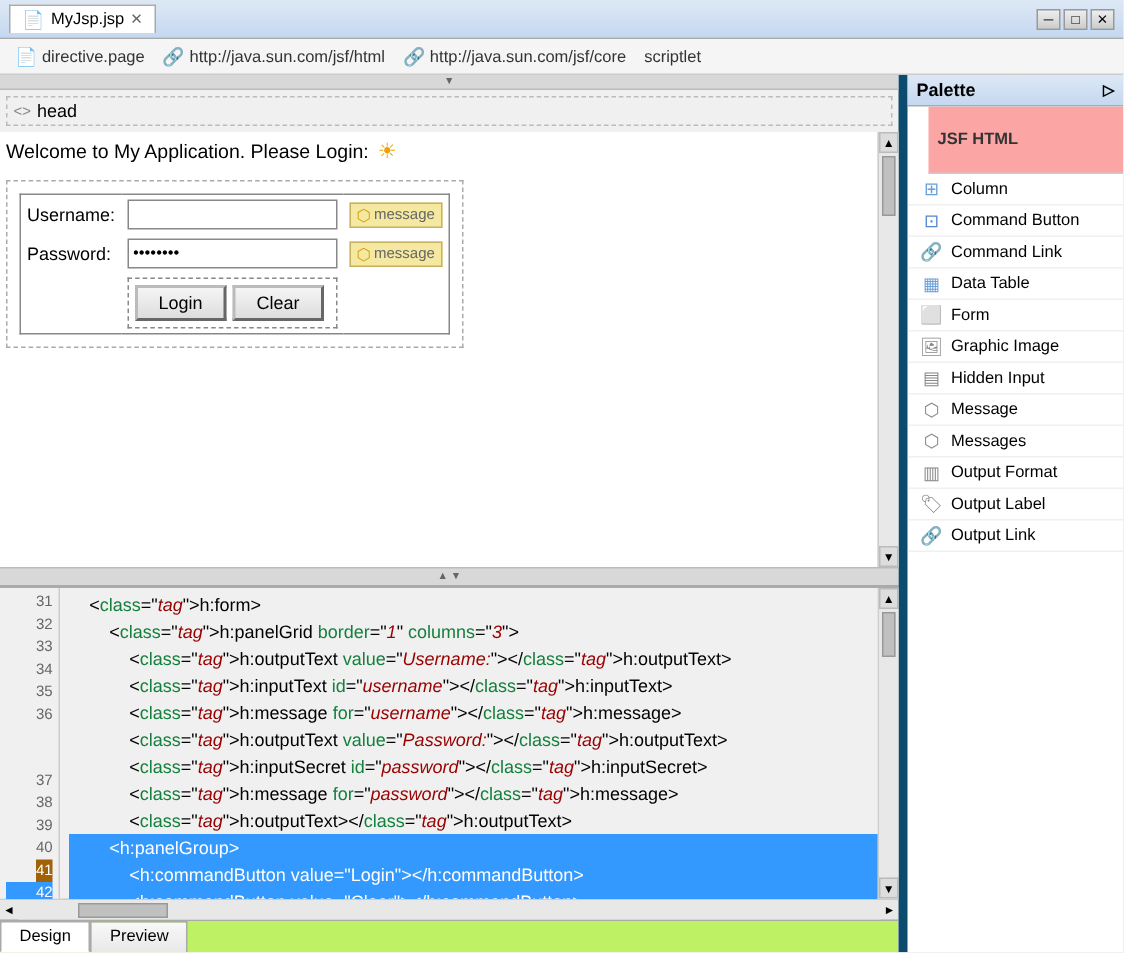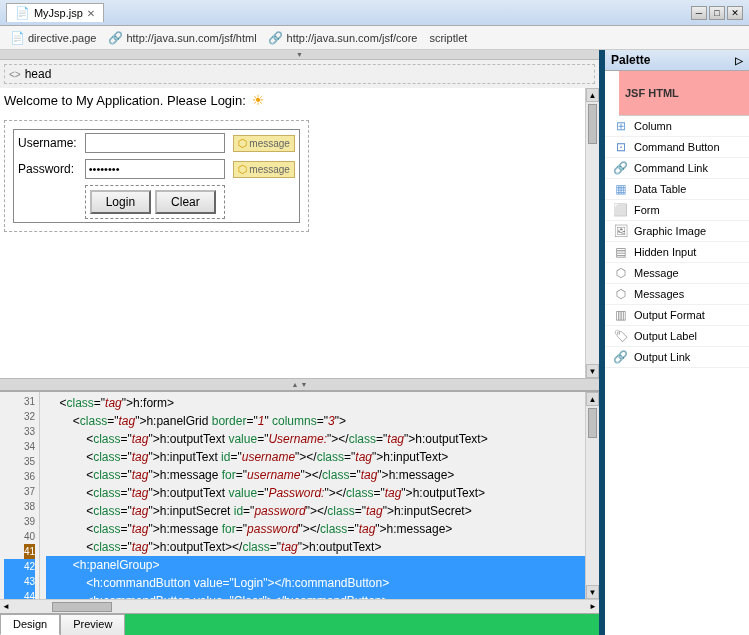--- a/index.html
+++ b/index.html
@@ -175,21 +175,21 @@
     .palette-icon {
       width: 16px; height: 16px;
       display: flex; align-items: center; justify-content: center;
       font-size: 12px;
       flex-shrink: 0;
     }
 
     
     .bottom-tabs {
       display: flex;
-      background: #22c55e;
+      background: #bef264;
       border-top: 1px solid #aaa;
       height: 22px;
     }
     .bottom-tab {
       padding: 3px 12px;
       font-size: 11px;
       border: 1px solid #aaa;
       border-bottom: none;
       cursor: pointer;
       background: linear-gradient(to bottom, #f8f8f8, #e8e8e8);
@@ -385,21 +385,21 @@
       <div class="code-section">
         <div class="code-scroll" style="position:relative; ">
 
           <div class="line-numbers" id="line-nums">
               <div style="line-height: 1.5;">31</div>
               <div style="line-height: 1.5;">32</div>
               <div style="line-height: 1.5;">33</div>
               <div style="line-height: 1.5;">34</div>
               <div style="line-height: 1.5;">35</div>
               <div style="line-height: 1.5;">36</div>
-              <div style="line-height: 1.5;">37</div>
+              <div style="line-height: 1.5; margin-top: 29px;">37</div>
               <div style="line-height: 1.5;">38</div>
               <div style="line-height: 1.5;">39</div>
               <div style="line-height: 1.5;">40</div>
               <div style="line-height: 1.5; background: #a16207; color: white; margin-left: 20px;">41</div>
               <div style="line-height: 1.5; background: rgb(51, 153, 255); color: white;">42</div>
               <div style="line-height: 1.5; background: rgb(51, 153, 255); color: white;">43</div>
               <div style="line-height: 1.5; background: rgb(51, 153, 255); color: white;">44</div>
             </div>
 
           <div class="code-content" id="code-content">

